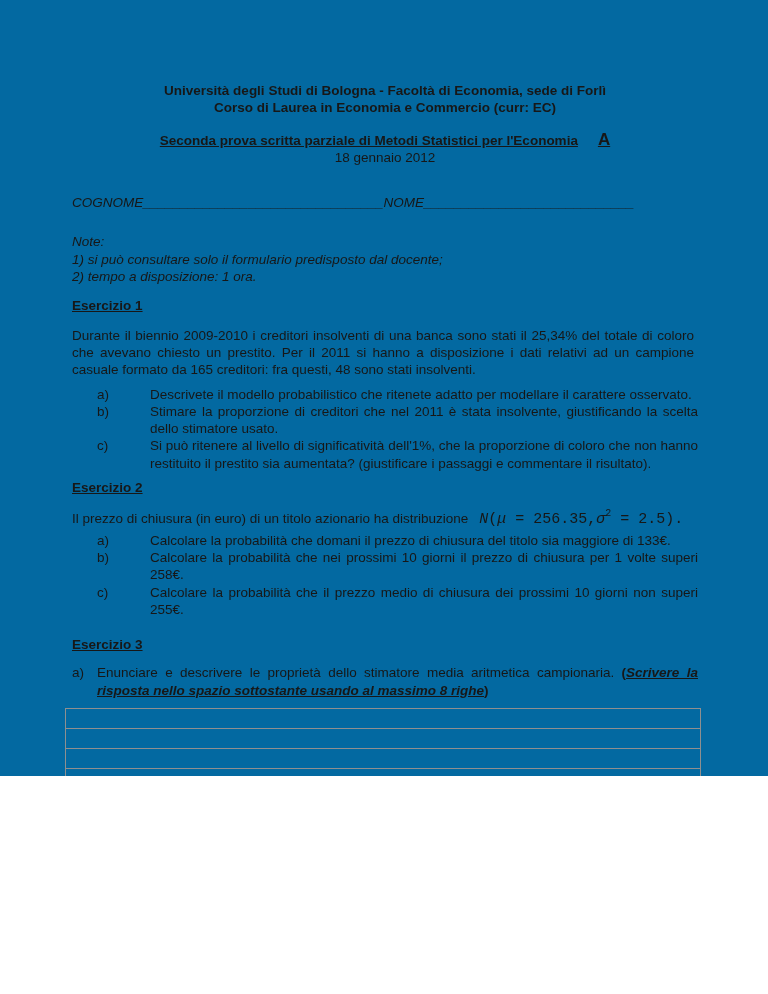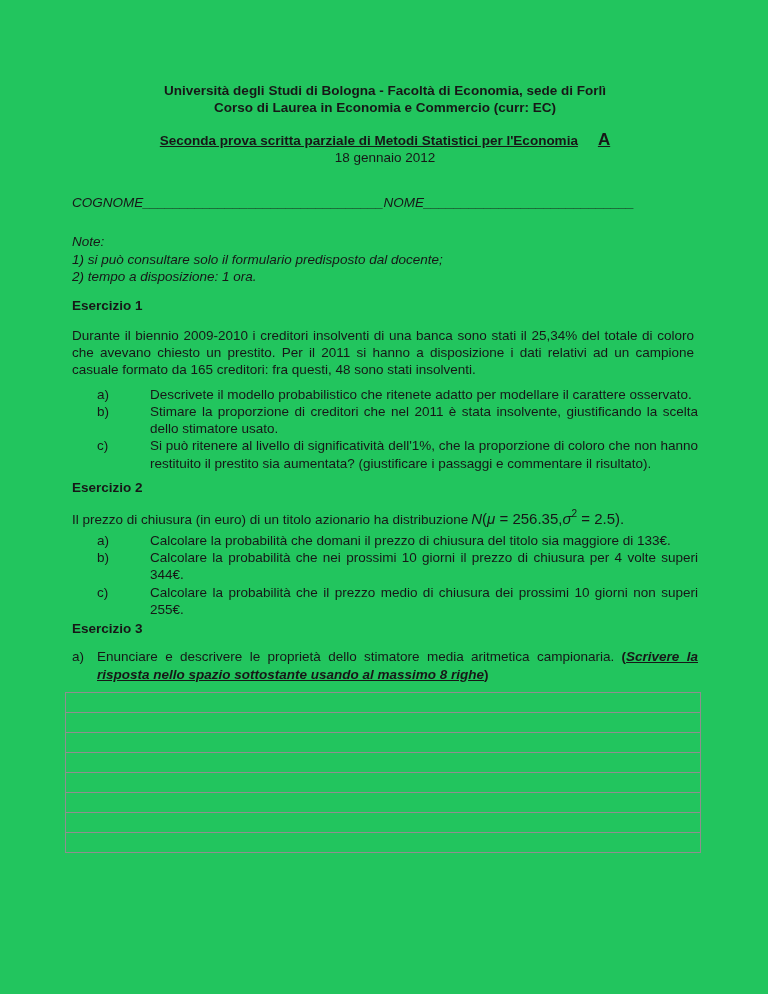--- a/index.html
+++ b/index.html
@@ -1,57 +1,57 @@
 <!DOCTYPE html>
 <html><head>
 <meta charset="utf-8">
 <style>
   html,body{margin:0;padding:0;background:#ffffff;}
   .page{
     position:relative;
     width:768px;
-    height:994px;
-    background:#22c55e;
+    height:776px;
+    background:#0369a1;
     font-family:"Liberation Sans",sans-serif;
     font-size:13.5px;
     line-height:17.3px;
     color:#171717;
     overflow:hidden;
   }
   .content{
     margin-left:72px;
     width:626px;
     padding-top:82px;
   }
   .header-block{text-align:center;font-weight:bold;}
   .title-block{margin-top:14px;text-align:center;}
   .title-line{font-weight:bold;white-space:nowrap;text-decoration:underline;}
   .version-letter{font-size:17px;font-weight:bold;margin-left:20px;}
   .date-line{font-weight:normal;}
   .name-line{margin-top:28px;white-space:nowrap;font-style:italic;}
   .blank-run{letter-spacing:0;}
   .notes-block{margin-top:22px;font-style:italic;}
-  .ex-heading{font-weight:bold;}
+  .ex-heading{font-weight:bold;text-decoration:underline;}
   .mt-ex1{margin-top:12px;}
   .para{margin:12px 4px 0 0;text-align:justify;}
   .list{margin-top:7px;margin-left:25px;}
   .li{display:flex;}
   .li .marker{flex:0 0 25px;}
   .li .txt{flex:1;text-align:justify;margin-left:28px;}
   .mt-ex2{margin-top:7px;}
   .intro2{margin-top:14px;white-space:nowrap;}
   .formula{
-    font-family:Liberation Sans, sans-serif;
+    font-family:Liberation Mono, monospace;
     font-size:15px;
-    margin-left:3px;
+    margin-left:11px;
   }
   .formula .var{font-style:italic;}
   .formula sup{font-size:10px;line-height:0;position:relative;top:-1px;}
   .list2{margin-top:3px;}
-  .mt-ex3{margin-top:2px;}
+  .mt-ex3{margin-top:18px;}
   .item3{margin-top:11px;display:flex;}
   .item3 .marker{flex:0 0 25px;}
   .item3 .txt{flex:1;text-align:justify;}
   .bold{font-weight:bold;}
   .emph{font-weight:bold;font-style:italic;text-decoration:underline;}
   .answer-table{
     margin-top:9px;
     margin-left:-7px;
     width:636px;
     border-collapse:collapse;
@@ -109,21 +109,21 @@
 
     <div class="intro2"><span>Il prezzo di chiusura (in euro) di un titolo azionario ha distribuzione</span><span class="formula"><span class="var">N</span><span>(</span><span class="var">μ</span><span> = 256.35,</span><span class="var">σ</span><sup>2</sup><span> = 2.5)</span><span>.</span></span></div>
 
     <div class="list list2">
       <div class="li">
         <span class="marker">a)</span>
         <div class="txt">Calcolare la probabilità che domani il prezzo di chiusura del titolo sia maggiore di 133€.</div>
       </div>
       <div class="li">
         <span class="marker">b)</span>
-        <div class="txt">Calcolare la probabilità che nei prossimi 10 giorni il prezzo di chiusura per 4 volte superi 344€.</div>
+        <div class="txt">Calcolare la probabilità che nei prossimi 10 giorni il prezzo di chiusura per 1 volte superi 258€.</div>
       </div>
       <div class="li">
         <span class="marker">c)</span>
         <div class="txt">Calcolare la probabilità che il prezzo medio di chiusura dei prossimi 10 giorni non superi 255€.</div>
       </div>
     </div>
 
     <div class="ex-heading mt-ex3">Esercizio 3</div>
 
     <div class="item3">

